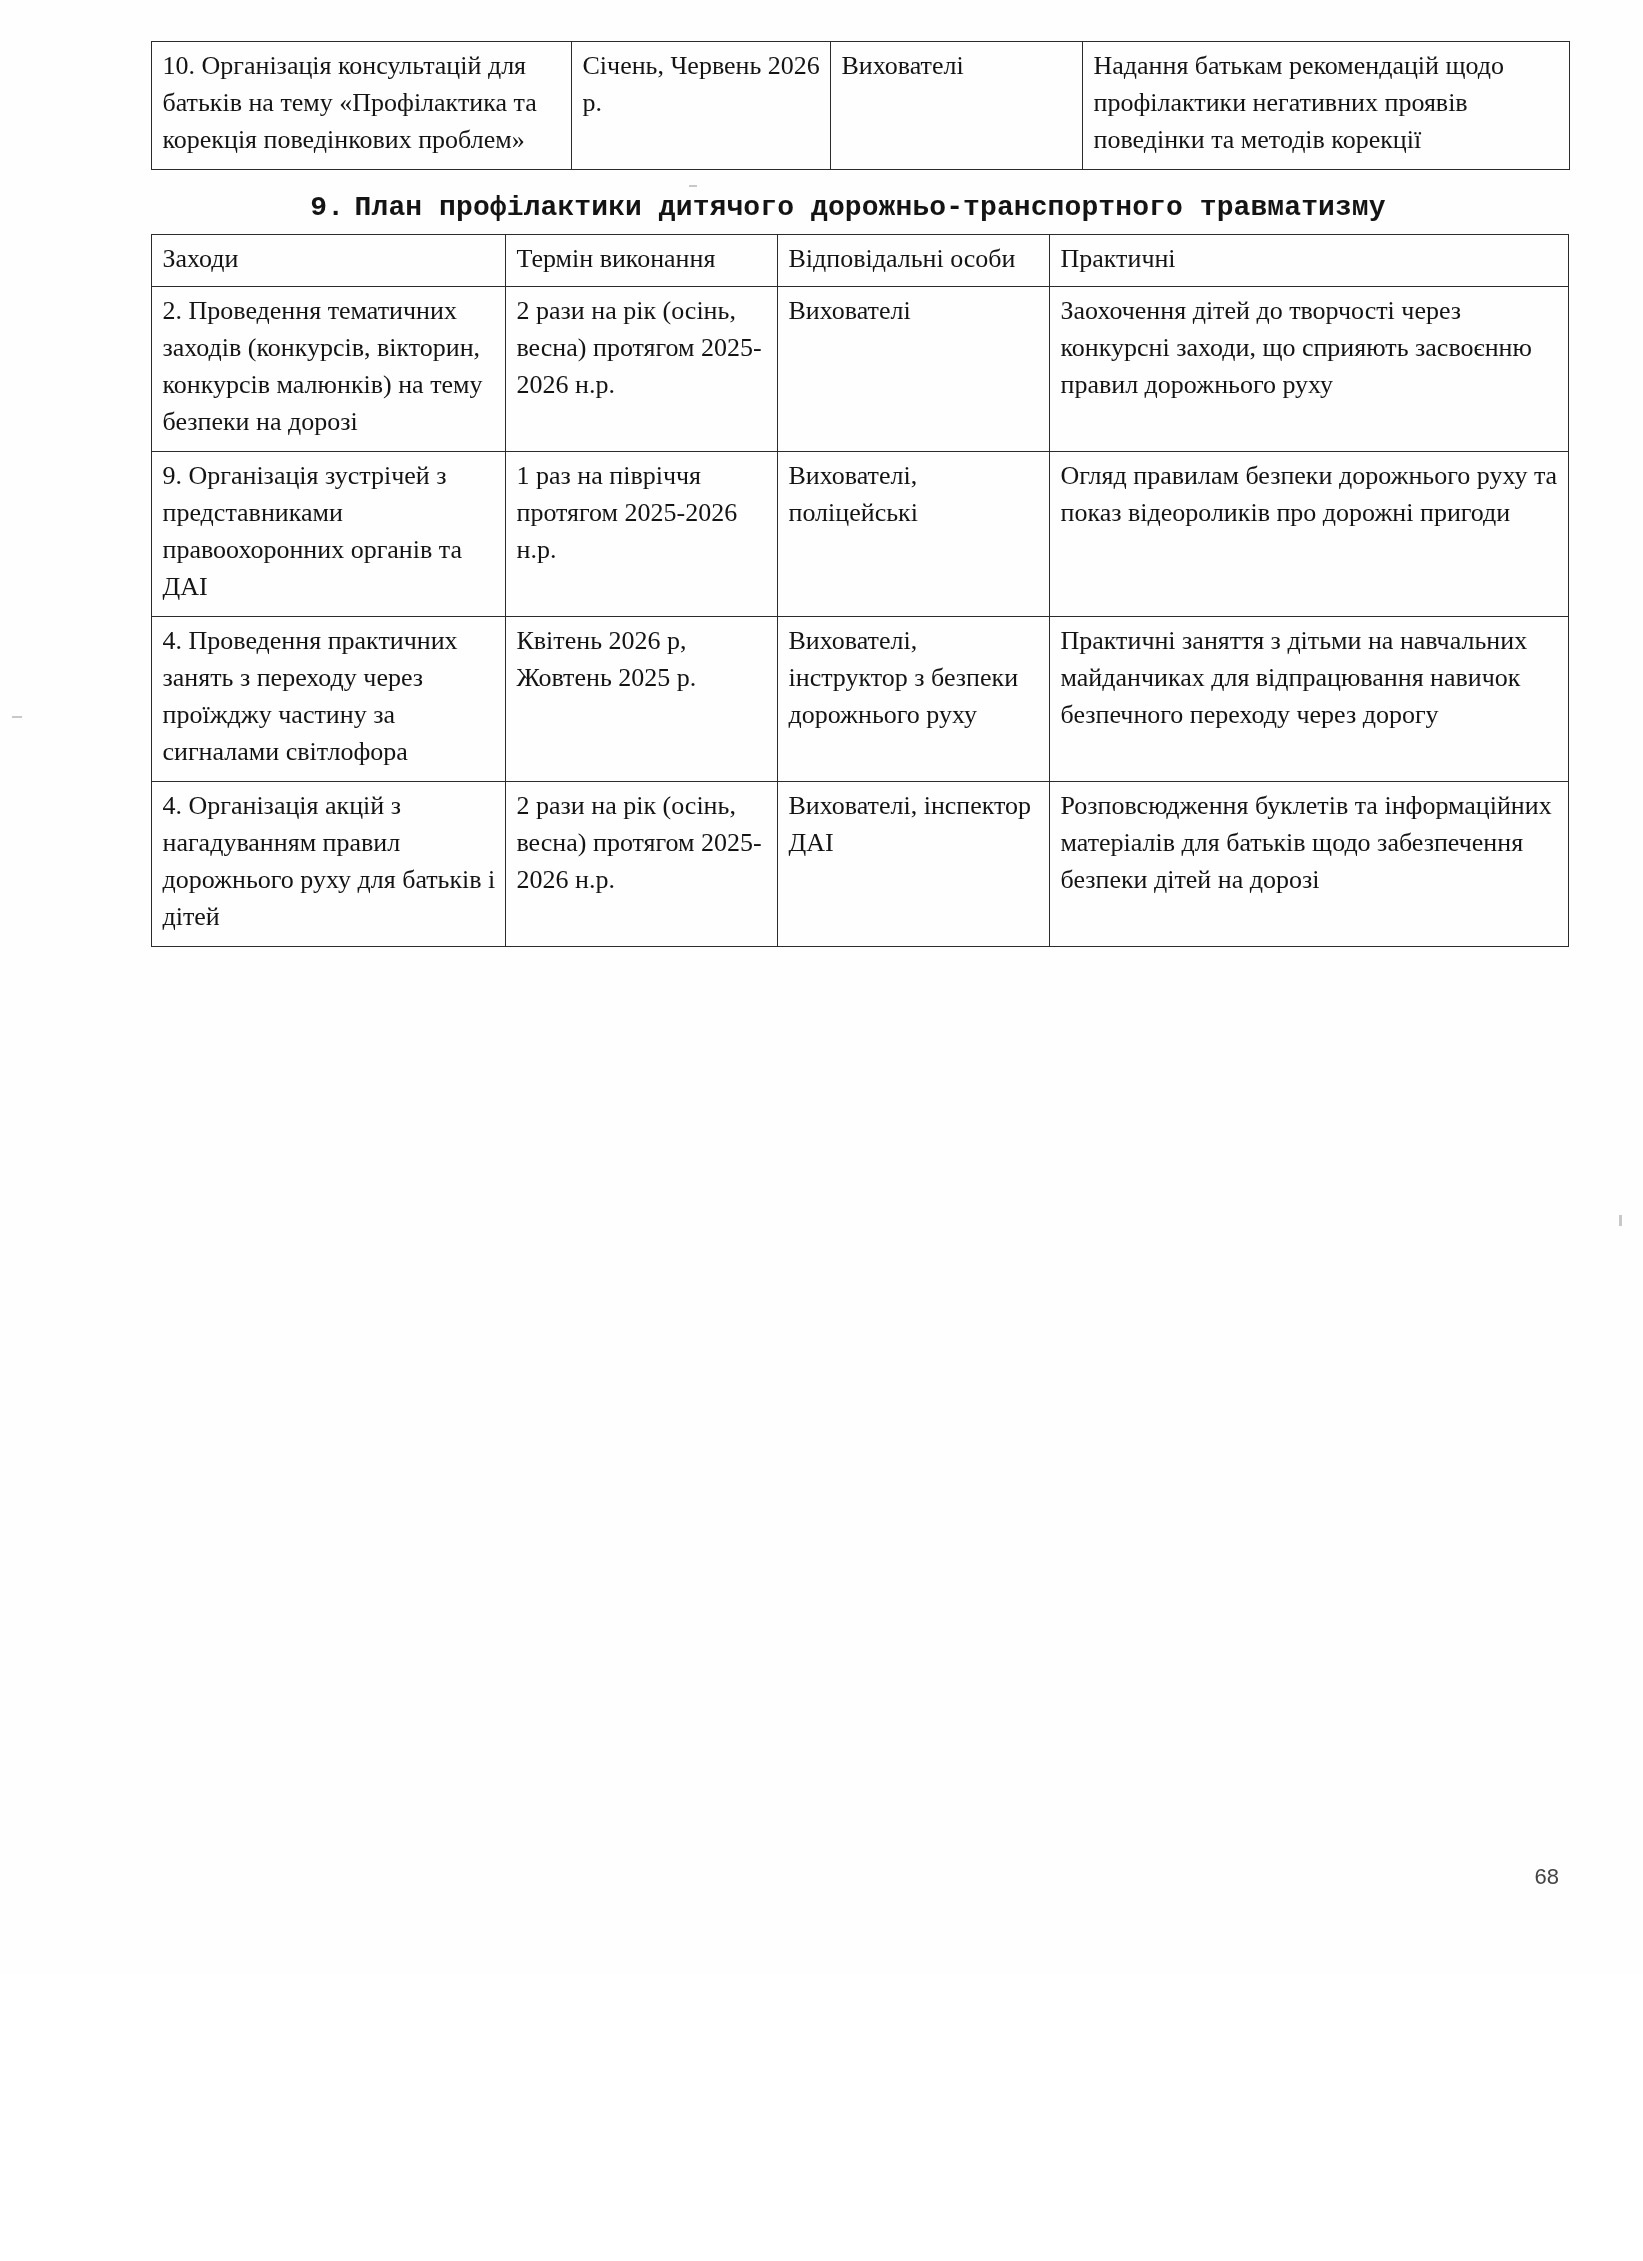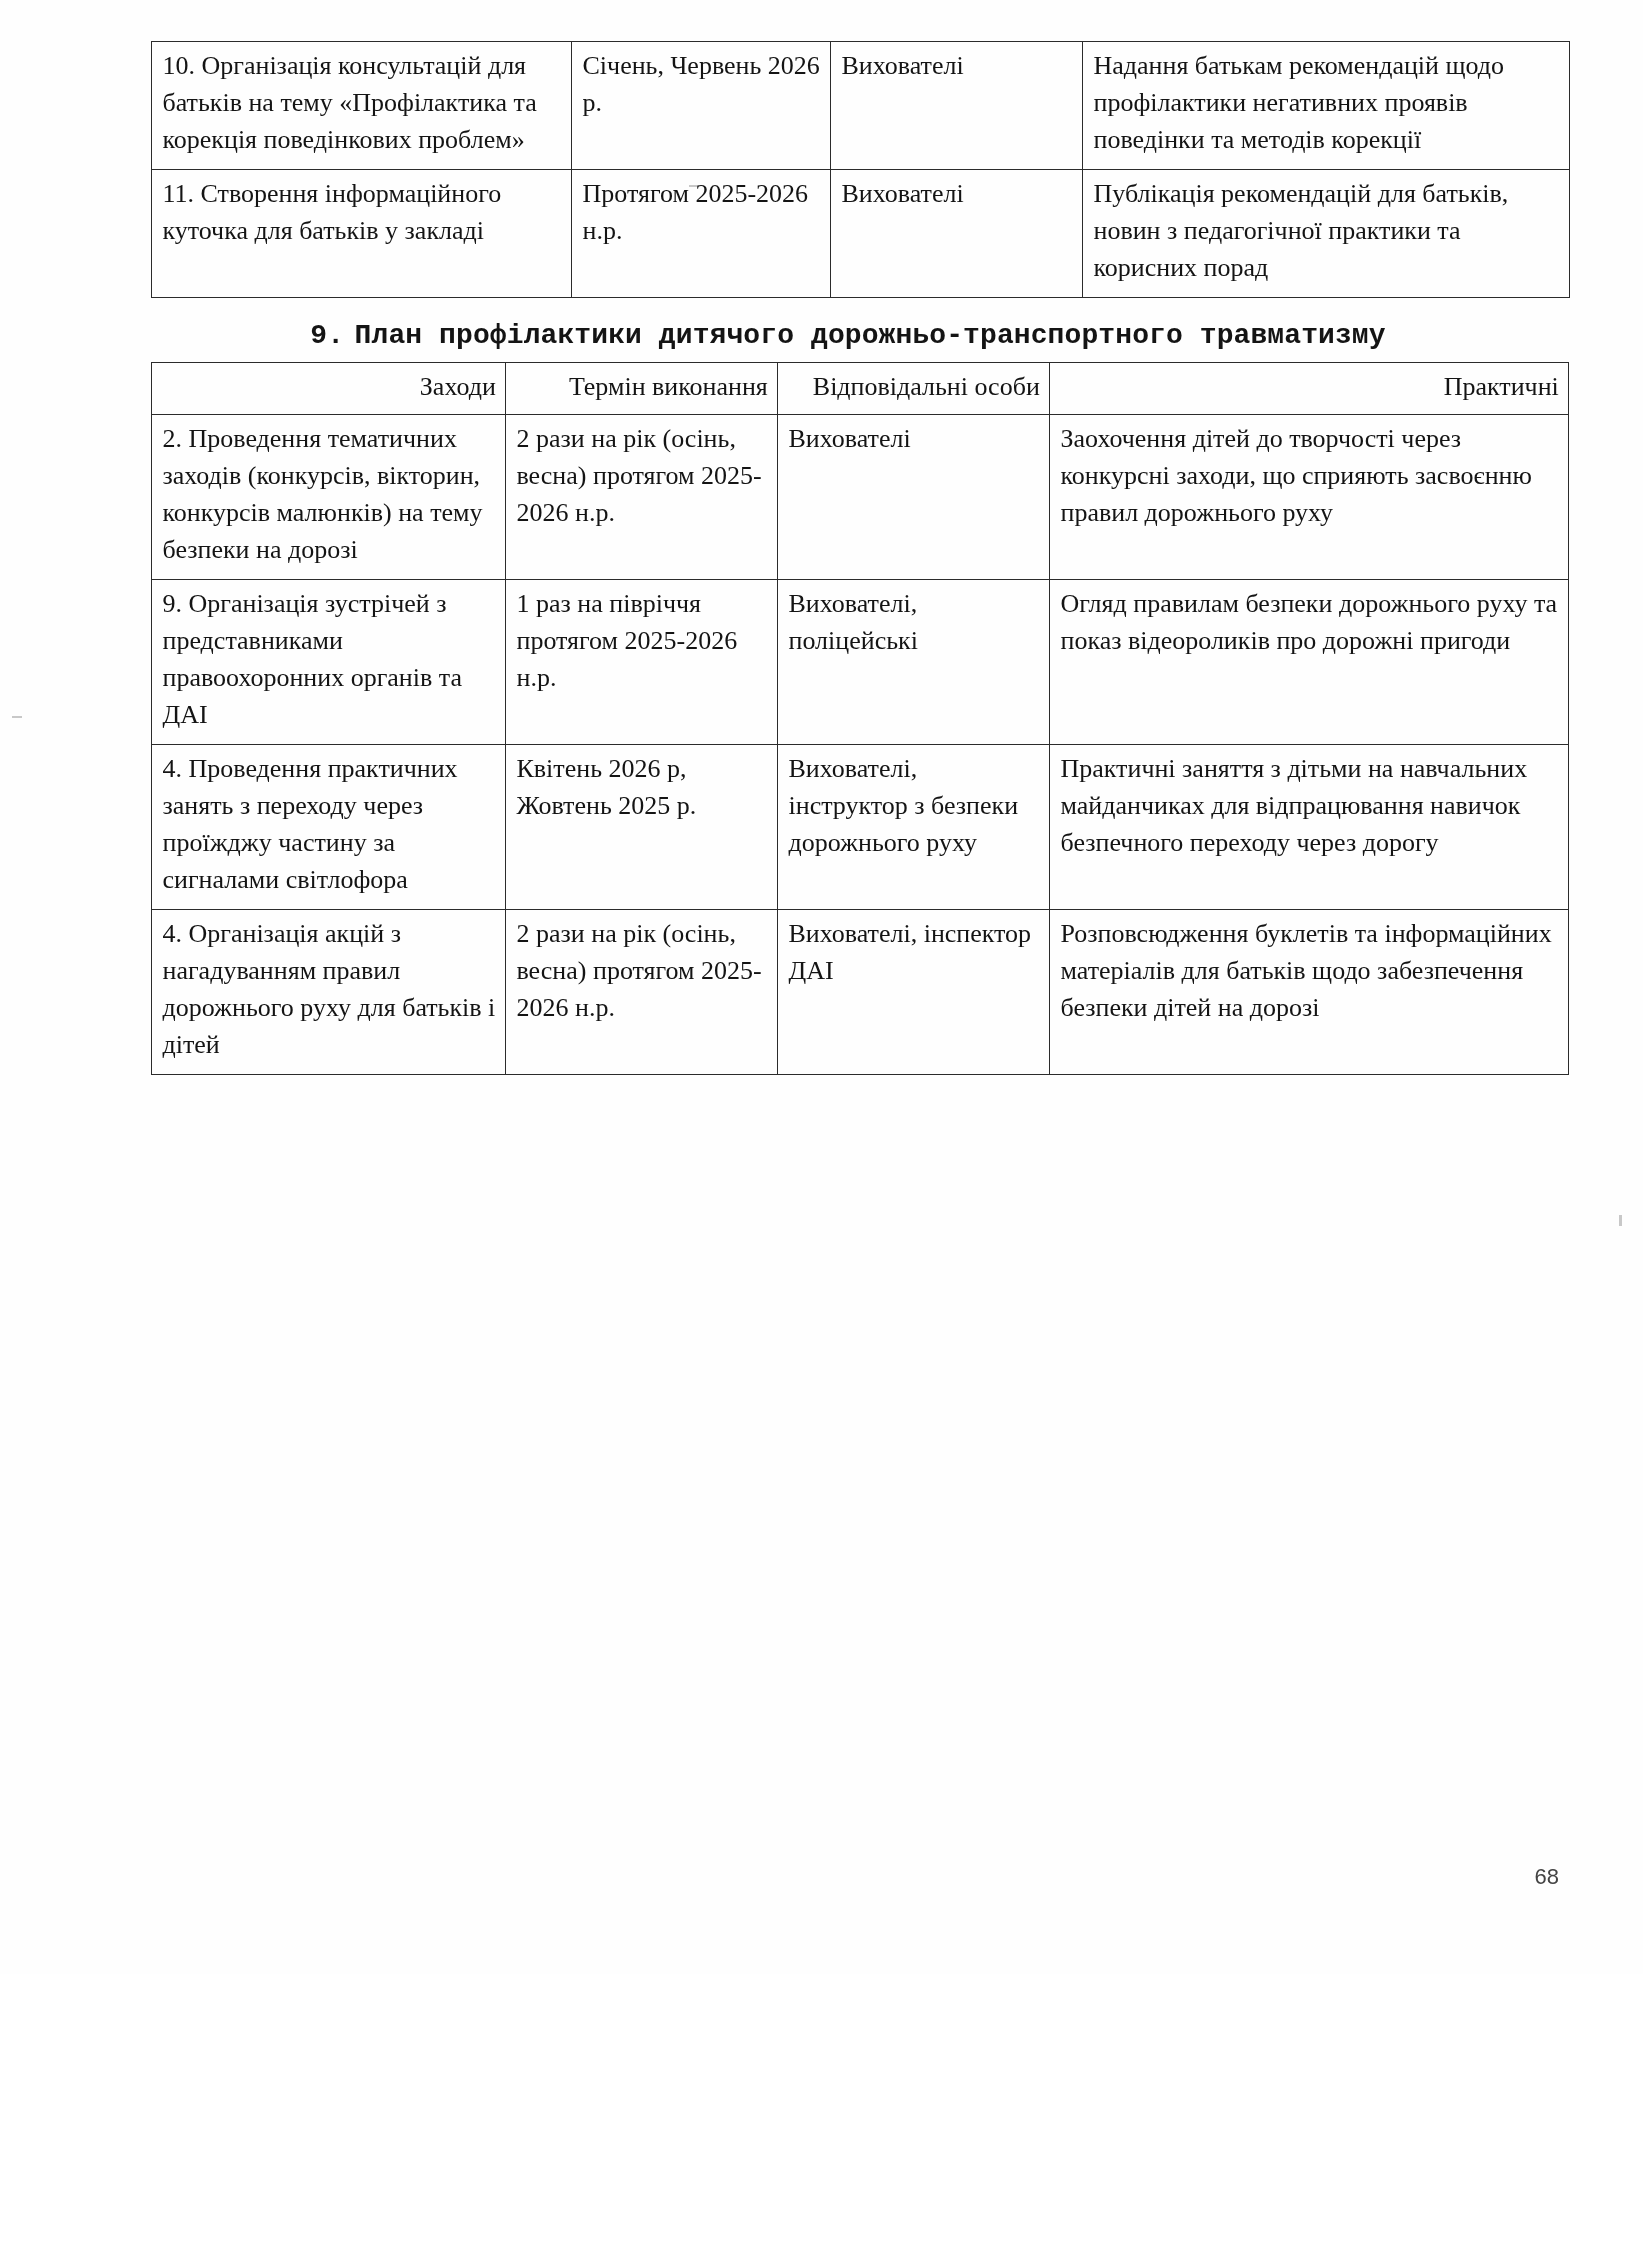--- a/index.html
+++ b/index.html
@@ -37,21 +37,21 @@
   table.doc-table th {
     border: 1.3px solid #2b2b2b;
     vertical-align: top;
     padding: 5.9px 9.2px 10.5px 10.5px;
     font-size: 26px;
     line-height: 1.42;
     font-weight: normal;
     text-align: left;
   }
   table.doc-table th {
-    text-align: right;
+    text-align: left;
     padding-top: 6.6px;
     padding-bottom: 7.9px;
   }
 
   
   .t1 col.c1 { width: 420px; }
   .t1 col.c2 { width: 259px; }
   .t1 col.c3 { width: 252px; }
   .t1 col.c4 { width: 487px; }
 
@@ -106,26 +106,20 @@
         <col class="c3">
         <col class="c4">
     </colgroup>
     <tbody>
       <tr>
         <td>10. Організація консультацій для батьків на тему «Профілактика та корекція поведінкових проблем»</td>
         <td>Січень, Червень 2026 р.</td>
         <td>Вихователі</td>
         <td>Надання батькам рекомендацій щодо профілактики негативних проявів поведінки та методів корекції</td>
       </tr>
-      <tr>
-        <td>11. Створення інформаційного куточка для батьків у закладі</td>
-        <td>Протягом 2025-2026 н.р.</td>
-        <td>Вихователі</td>
-        <td>Публікація рекомендацій для батьків, новин з педагогічної практики та корисних порад</td>
-      </tr>
     </tbody>
   </table>
 
   <div class="section-heading">
     <span class="num">9.</span><span>План профілактики дитячого дорожньо-транспортного травматизму</span>
   </div>
 
   <table class="doc-table t2">
     <colgroup>
       <col class="c1">

